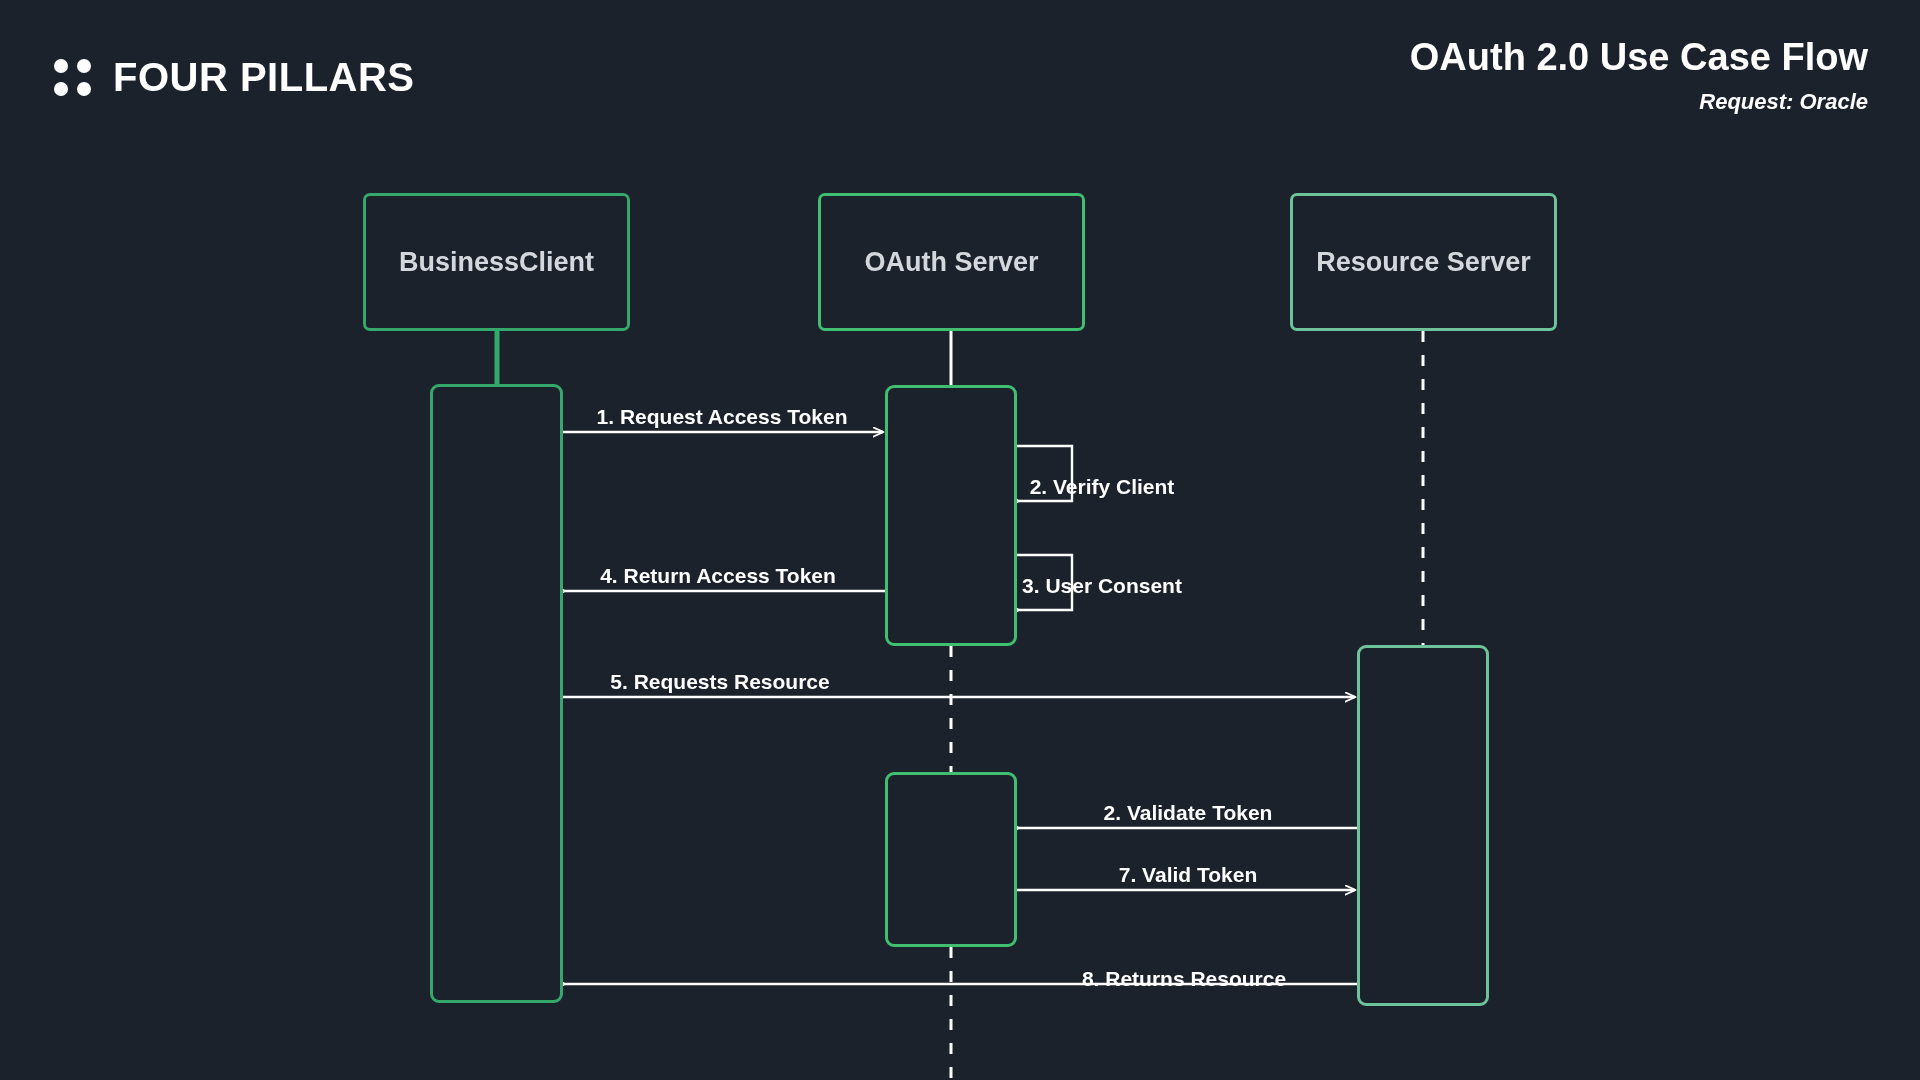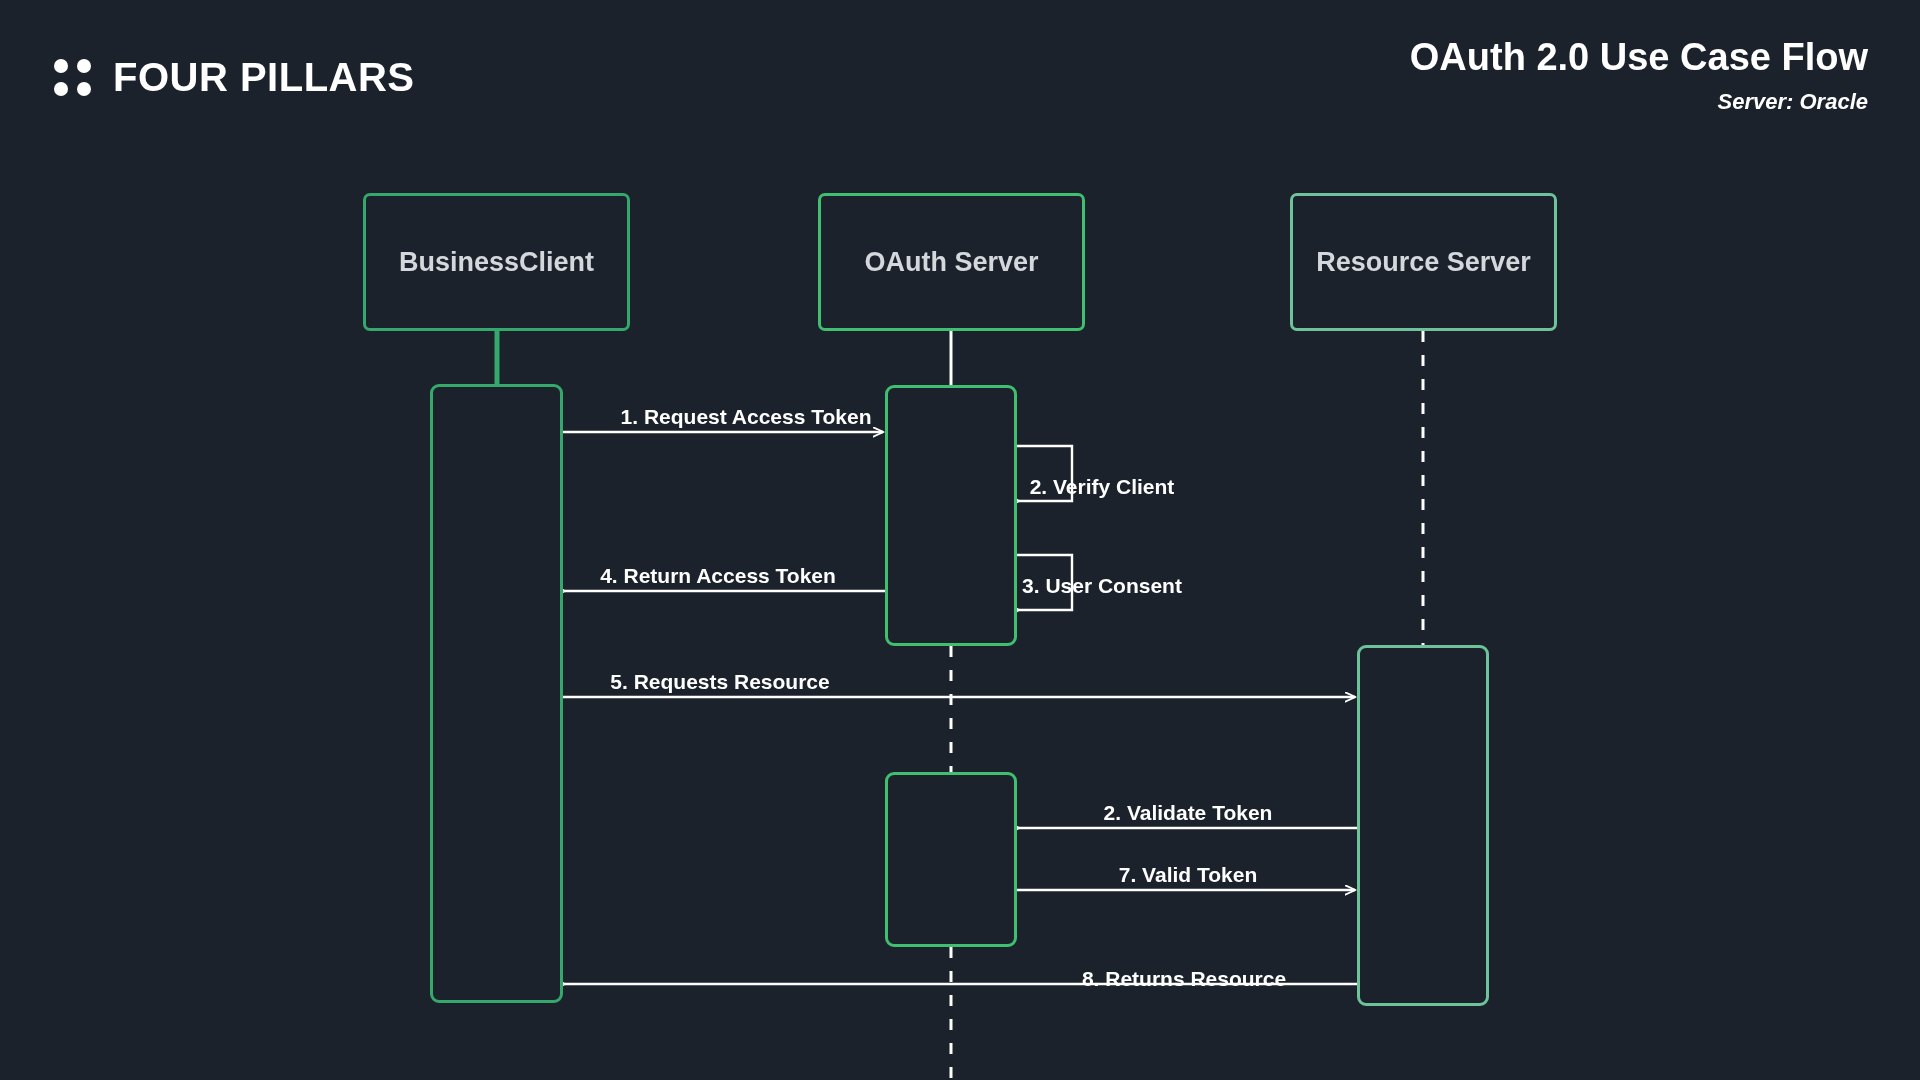--- a/index.html
+++ b/index.html
@@ -136,21 +136,21 @@
       <i></i>
         <i></i>
         <i></i>
         <i></i>
     </span>
     <span class="brand-text">FOUR PILLARS</span>
   </div>
 
   <div class="title-block">
     <div class="doc-title">OAuth 2.0 Use Case Flow</div>
-    <div class="doc-source">Server: Oracle</div>
+    <div class="doc-source">Request: Oracle</div>
   </div>
 
   <div id="diagram">
     <svg id="diagram-svg" width="1920" height="1080" viewBox="0 0 1920 1080" style="position:absolute;left:0;top:0;">
         <defs>
           <marker id="arrow-right" markerWidth="12" markerHeight="12" refX="10.5" refY="5" orient="auto" markerUnits="userSpaceOnUse">
             <path d="M0,0 L11,5 L0,10" fill="none" stroke="#ffffff" stroke-width="1.9" stroke-linecap="round" stroke-linejoin="round"></path>
           </marker>
           <marker id="arrow-left" markerWidth="12" markerHeight="12" refX="0.5" refY="5" orient="auto" markerUnits="userSpaceOnUse">
             <path d="M11,0 L0,5 L11,10" fill="none" stroke="#ffffff" stroke-width="1.9" stroke-linecap="round" stroke-linejoin="round"></path>
@@ -179,21 +179,21 @@
         </div>
         <div class="participant" style="left: 1290px; top: 193px; width: 267px; height: 138px; border-color: rgb(110, 196, 154);">
           <span class="participant-label">Resource Server</span>
         </div>
         <div class="activation" style="left: 430px; top: 384px; width: 133px; height: 619px; border-color: rgb(53, 168, 107);"></div>
         <div class="activation" style="left: 885px; top: 385px; width: 132px; height: 261px; border-color: rgb(63, 191, 111);"></div>
         <div class="activation" style="left: 885px; top: 772px; width: 132px; height: 175px; border-color: rgb(63, 191, 111);"></div>
         <div class="activation" style="left: 1357px; top: 645px; width: 132px; height: 361px; border-color: rgb(110, 196, 154);"></div>
       </div>
     <div id="labels">
-        <div class="msg-label center" style="left: 722px; top: 406px; margin-left: 24px;">1. Request Access Token</div>
+        <div class="msg-label center" style="left: 722px; top: 406px;">1. Request Access Token</div>
         <div class="msg-label center" style="left: 1102px; top: 476px;">2. Verify Client</div>
         <div class="msg-label center" style="left: 1102px; top: 575px;">3. User Consent</div>
         <div class="msg-label center" style="left: 718px; top: 565px;">4. Return Access Token</div>
         <div class="msg-label center" style="left: 720px; top: 671px;">5. Requests Resource</div>
         <div class="msg-label center" style="left: 1188px; top: 802px;">2. Validate Token</div>
         <div class="msg-label center" style="left: 1188px; top: 864px;">7. Valid Token</div>
         <div class="msg-label center" style="left: 1184px; top: 968px;">8. Returns Resource</div>
       </div>
   </div>
 

